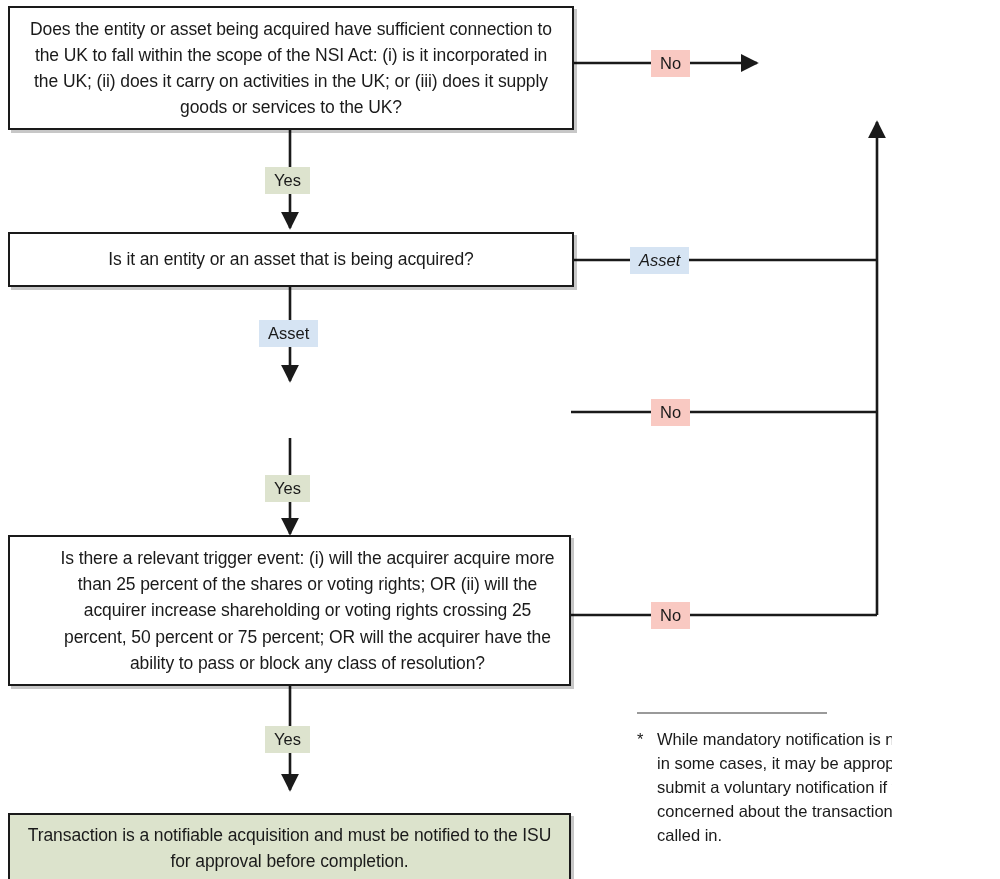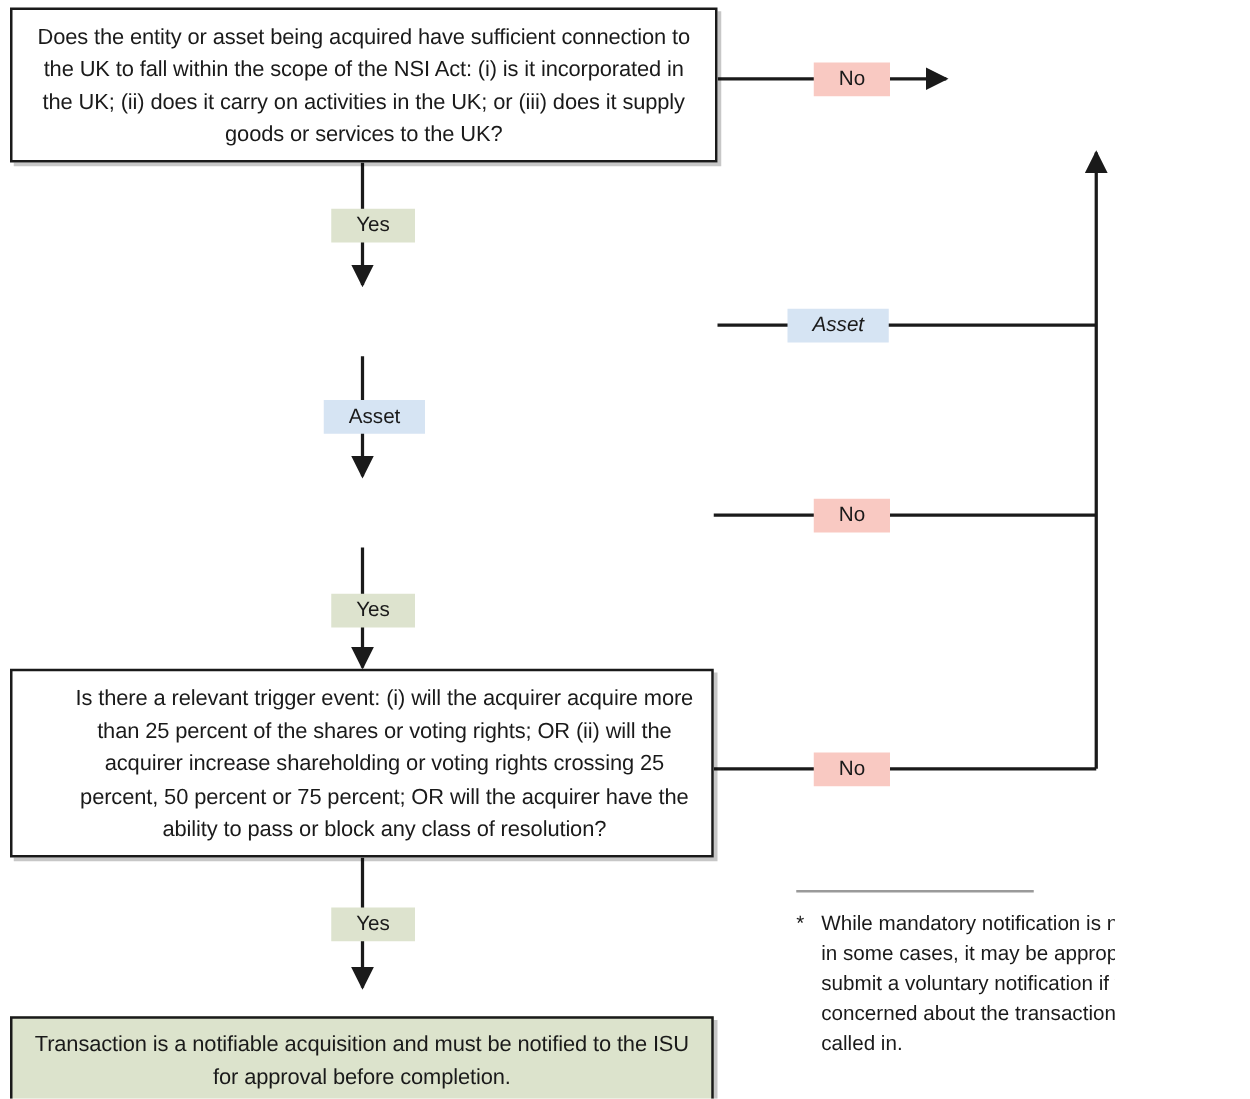--- a/index.html
+++ b/index.html
@@ -53,21 +53,21 @@
   .elabel {
     position: absolute;
     box-sizing: border-box;
     display: flex;
     align-items: center;
     justify-content: center;
     font-size: 16.5px;
     line-height: 1;
     color: #1a1a1a;
     white-space: nowrap;
-    padding: 0 20px;
+    padding: 0 9px;
     height: 27px;
   }
   .elabel.pink  { background: #f9c9c2; }
   .elabel.green { background: #dde3ce; }
   .elabel.blue  { background: #d6e4f3; }
 
   
   #footnote {
     position: absolute;
     left: 637px;
@@ -124,20 +124,23 @@
     <path d="M 571 615 L 877 615" stroke="#1a1a1a" stroke-width="2.6" fill="none"></path>
 
     <path d="M 877 615 L 877 122" stroke="#1a1a1a" stroke-width="2.6" fill="none" marker-end="url(#arrow)"></path>
   </svg>
 
   <div class="node" id="node-q-uk-nexus" style="left:8px; top:6px; width:566px; height:124px;">
     <span class="node-text">Does the entity or asset being acquired have sufficient connection to the UK to fall within the scope of the NSI Act: (i) is it incorporated in the UK; (ii) does it carry on activities in the UK; or (iii) does it supply goods or services to the UK?</span>
   </div>
 
 
+  <div class="node" id="node-q-entity-or-asset" style="left:8px; top:232px; width:566px; height:55px;">
+    <span class="node-text">Is it an entity or an asset that is being acquired?</span>
+  </div>
 
 
   <div class="node" id="node-q-trigger-event" style="left:8px; top:535px; width:563px; height:151px;padding-left:48px;">
     <span class="node-text">Is there a relevant trigger event: (i) will the acquirer acquire more than 25 percent of the shares or voting rights; OR (ii) will the acquirer increase shareholding or voting rights crossing 25 percent, 50 percent or 75 percent; OR will the acquirer have the ability to pass or block any class of resolution?</span>
   </div>
 
   <div class="node green" id="node-outcome-notifiable" style="left:8px; top:793px; width:563px; height:70px;">
     <span class="node-text">Transaction is a notifiable acquisition and must be notified to the ISU for approval before completion.</span>
   </div>
 

